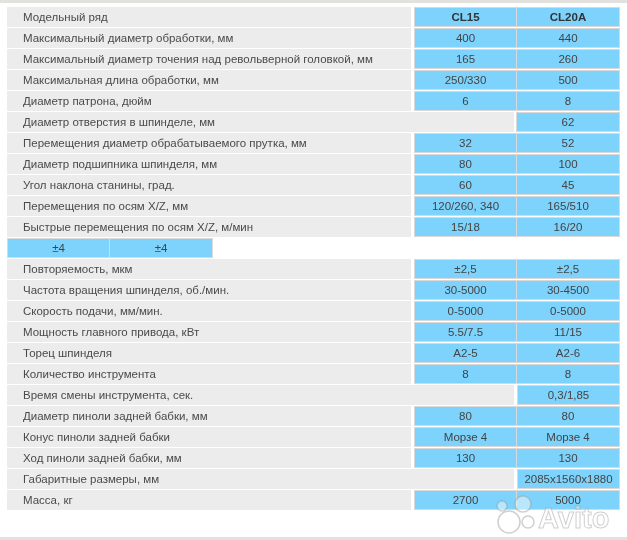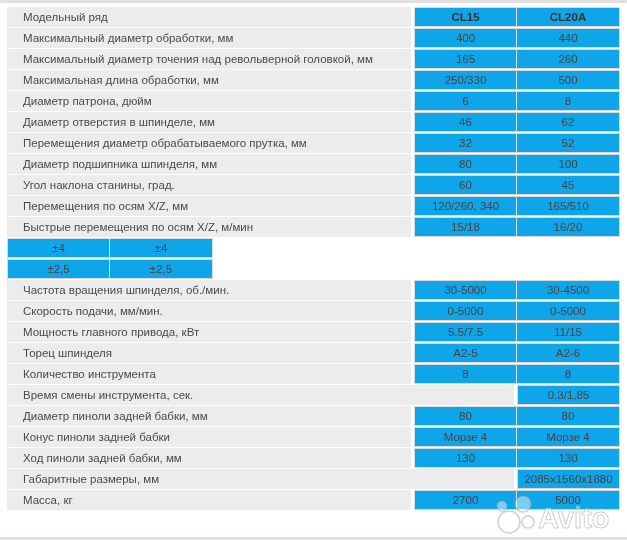--- a/index.html
+++ b/index.html
@@ -37,21 +37,21 @@
   }
   .cell.label {
     flex: 1;
     background: #ececec;
     padding-left: 16px;
     margin-right: 3px;
     line-height: 20px;
   }
   .cell.val {
     width: 103px;
-    background: #0ea5e9;
+    background: #7dd3fc;
     border: 1px solid #d9d9d9;
     text-align: center;
     color: #444444;
   }
   .cell.val.v2 { margin-left: -1px; width: 104px; }
   .row.header .cell.val {
     font-weight: bold;
     color: #333333;
   }
   .watermark {
@@ -93,21 +93,20 @@
   </div>
 
   <div class="row">
     <div class="cell label lb">Диаметр патрона, дюйм</div>
     <div class="cell val v1">6</div>
     <div class="cell val v2">8</div>
   </div>
 
   <div class="row">
     <div class="cell label lb">Диаметр отверстия в шпинделе, мм</div>
-    <div class="cell val v1">46</div>
     <div class="cell val v2">62</div>
   </div>
 
   <div class="row">
     <div class="cell label lb">Перемещения диаметр обрабатываемого прутка, мм</div>
     <div class="cell val v1">32</div>
     <div class="cell val v2">52</div>
   </div>
 
   <div class="row">
@@ -133,20 +132,21 @@
     <div class="cell val v1">15/18</div>
     <div class="cell val v2">16/20</div>
   </div>
 
   <div class="row">
     <div class="cell val v1">±4</div>
     <div class="cell val v2">±4</div>
   </div>
 
   <div class="row">
+    <div class="cell label lb">Повторяемость, мкм</div>
     <div class="cell val v1">±2,5</div>
     <div class="cell val v2">±2,5</div>
   </div>
 
   <div class="row">
     <div class="cell label lb">Частота вращения шпинделя, об./мин.</div>
     <div class="cell val v1">30-5000</div>
     <div class="cell val v2">30-4500</div>
   </div>
 

